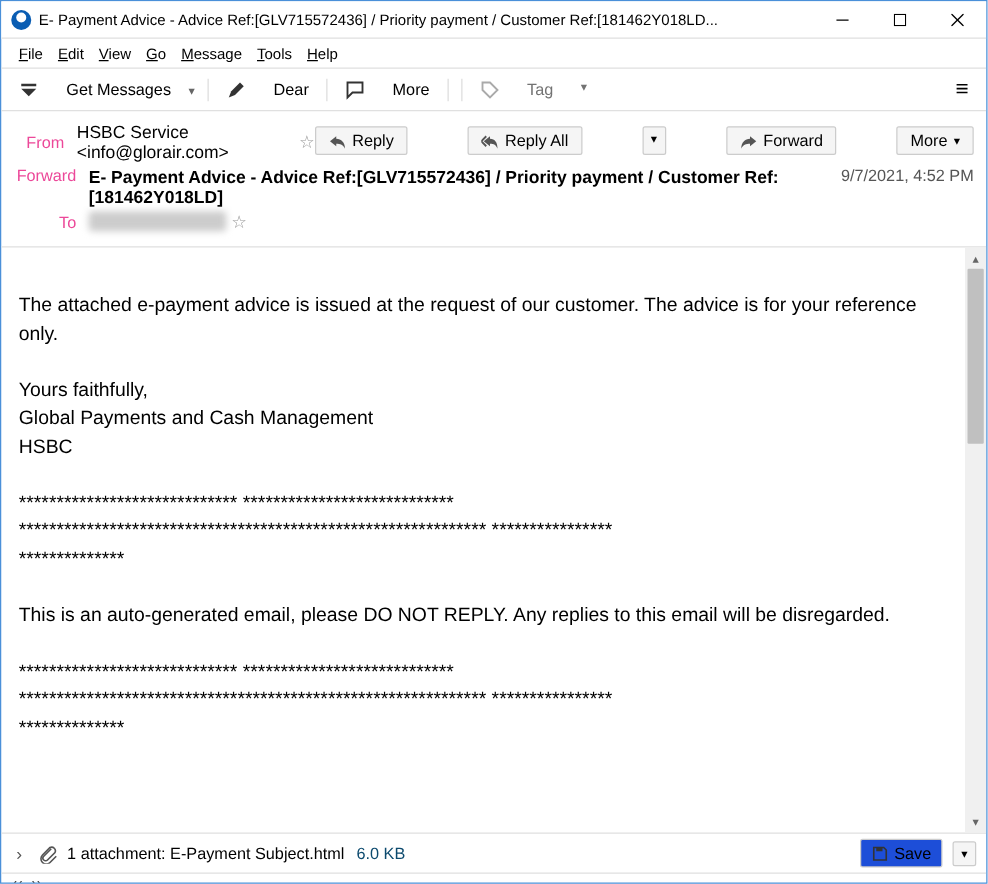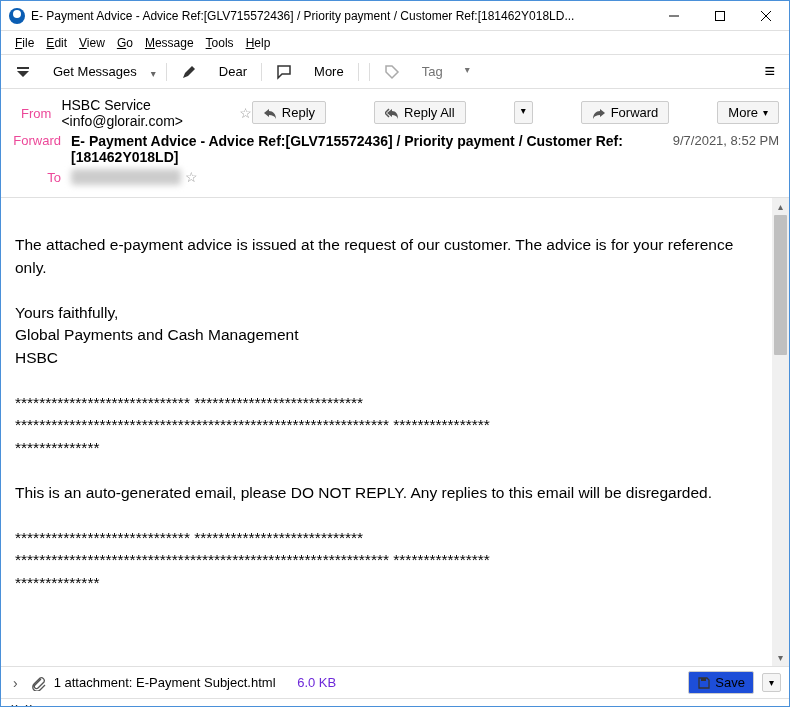--- a/index.html
+++ b/index.html
@@ -35,21 +35,21 @@
 .body-container { display: flex; height: 468px; }
 .body-scroll { flex: 1; padding: 14px 14px; font-size: 15.5px; line-height: 1.45; overflow: hidden; }
 .body-scroll .blur-pill { width: 80px; background:#bbb; }
 .scrollbar { width: 17px; background: #f0f0f0; display: flex; flex-direction: column; }
 .scroll-arrow { height: 17px; display:flex; align-items:center; justify-content:center; font-size:10px; color:#666; cursor:pointer; }
 .scroll-track { flex:1; position:relative; }
 .scroll-thumb { position:absolute; top:0; left:2px; right:2px; height:140px; background:#c0c0c0; border-radius:1px; }
 .attachment-bar { height: 32px; border-top: 1px solid #e0e0e0; display: flex; align-items: center; padding: 0 8px; font-size: 13px; gap: 8px; }
 .chevron { cursor:pointer; font-size:14px; color:#555; padding:0 4px;}
 .attach-text { flex:1; }
-.attach-size { color:#6d28d9; margin-left:18px; }
+.attach-size { color:#0c4a6e; margin-left:6px; }
 .save-btn { display:flex; align-items:center; padding:3px 8px; border:1px solid #ccc; background:#1d4ed8; cursor:pointer; gap:4px; font-size:13px; border-radius:2px;}
 .save-dd { border:1px solid #ccc; background:#f5f5f5; padding:3px 6px; cursor:pointer; font-size:10px; border-radius:2px;}
 .status-bar { height: 22px; border-top:1px solid #e0e0e0; display:flex; align-items:center; padding:0 8px; }
 .antenna { font-size:13px; }
 .sep { width:1px; height:18px; background:#ddd; margin:0 4px; }
 </style>
 </head>
 <body>
 
 <div class="titlebar">
@@ -148,21 +148,21 @@
     </div>
   </div>
   <div class="header-row">
     <div class="header-label">From</div>
     <div class="from-value">HSBC Service &lt;info@glorair.com&gt;</div>
     <span class="star">☆</span>
   </div>
   <div class="header-row" style="align-items:flex-start;">
     <div class="header-label">Forward</div>
     <div class="subject-value">E- Payment Advice - Advice Ref:[GLV715572436] / Priority payment / Customer Ref:[181462Y018LD]</div>
-    <div class="date-value">9/7/2021, 8:52 PM</div>
+    <div class="date-value">9/7/2021, 4:52 PM</div>
   </div>
   <div class="header-row">
     <div class="header-label">To</div>
     <span class="blur-pill"></span>
     <span class="star">☆</span>
   </div>
 </div>
 
 <div class="body-container">
   <div class="body-scroll">

